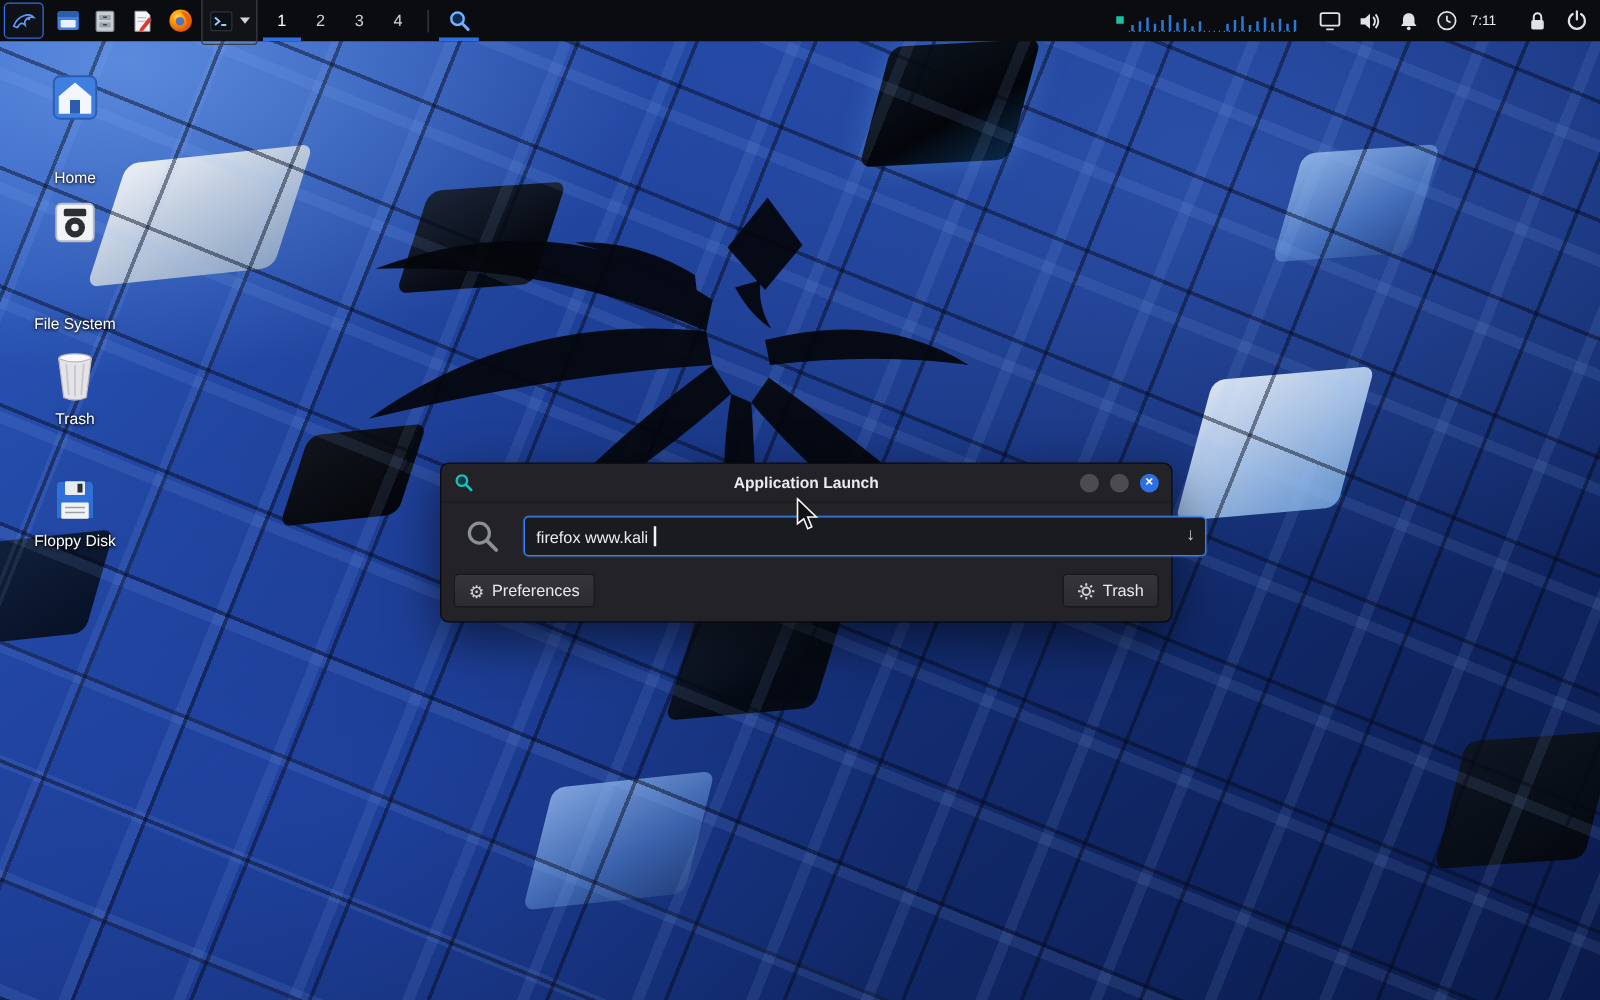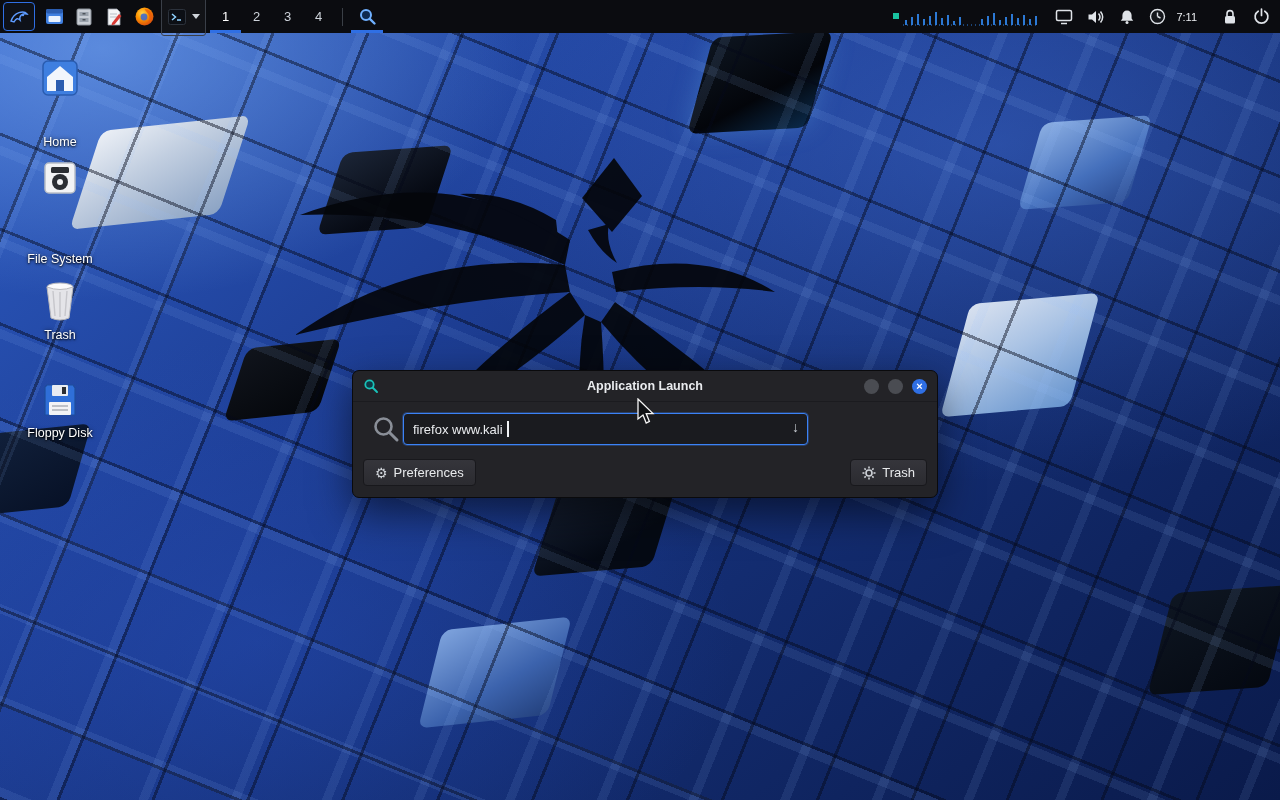--- a/index.html
+++ b/index.html
@@ -76,21 +76,21 @@
     box-shadow:0 14px 40px rgba(0,0,0,.55);z-index:40;box-sizing:border-box;
   }
   .titlebar{position:relative;height:30px;display:flex;align-items:center;border-bottom:1px solid #1b1b1f;}
   .title-icon{position:absolute;left:10px;top:7px;}
   .title-text{width:100%;text-align:center;font-weight:bold;font-size:12.5px;color:#e9ebee;}
   .winbtns{position:absolute;right:10px;top:8px;display:flex;gap:9px;}
   .wbtn{width:15px;height:15px;border-radius:50%;background:#4a4c52;cursor:pointer;}
   .wbtn.close{background:#2f6fe4;color:#fff;font-size:11px;line-height:15px;text-align:center;font-weight:bold;}
   .searchrow{position:absolute;left:0;top:42px;width:100%;height:32px;}
   .big-mag{position:absolute;left:18px;top:1px;}
-  .inputwrap{position:absolute;left:50px;top:0;width:405px;height:32px;}
+  .inputwrap{position:absolute;left:66px;top:0;width:546px;height:32px;}
   .af-input{
     width:100%;height:100%;box-sizing:border-box;
     background:#1a1b1f;border:1.5px solid #3b82f6;border-radius:4px;
     box-shadow:0 0 0 1px rgba(59,130,246,.30);
     color:#e9ebee;font-size:13px;padding:0 26px 0 9px;outline:none;
     font-family:"Liberation Sans","DejaVu Sans",sans-serif;
   }
   .caret{position:absolute;left:104px;top:8px;width:1.5px;height:16px;background:#f0f2f4;}
   .input-arrow{position:absolute;right:9px;top:6px;color:#c8ccd2;font-size:14px;cursor:pointer;}
   .btnrow{position:absolute;left:10px;right:10px;top:88px;display:flex;}

